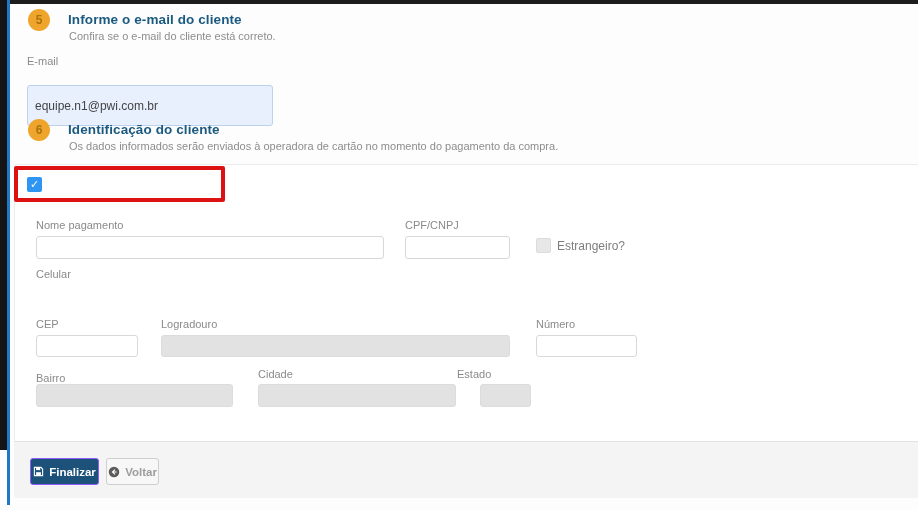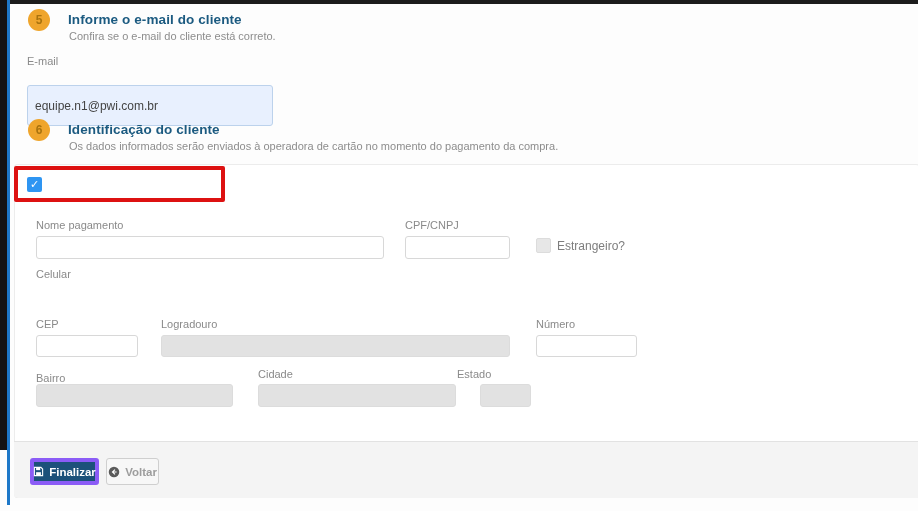--- a/index.html
+++ b/index.html
@@ -59,21 +59,21 @@
     position:absolute; left:14px; top:441px; width:906px; height:57px;
     background:#f4f4f4; border-top:1px solid #e2e2e2;
     border-bottom-left-radius:4px;
   }
 
   .btn {
     position:absolute; display:flex; align-items:center; justify-content:center; gap:5px;
     height:27px; border-radius:3px; font-size:11.5px; font-weight:bold;
     font-family:inherit; cursor:pointer;
   }
-  .btn-primary { background:var(--btn-primary,#1c517a); border:4px solid #8b5cf6; color:#fff; }
+  .btn-primary { background:var(--btn-primary,#1c517a); border:1px solid #8b5cf6; color:#fff; }
   .btn-light   { background:#f7f7f7; border:1px solid #cfcfcf; color:#9d9d9d; }
   .btn svg { display:block; }
 </style>
 </head>
 <body>
 
 <div class="screen">
 
   <div class="top-black-bar"></div>
   <div class="left-black-strip"></div>

